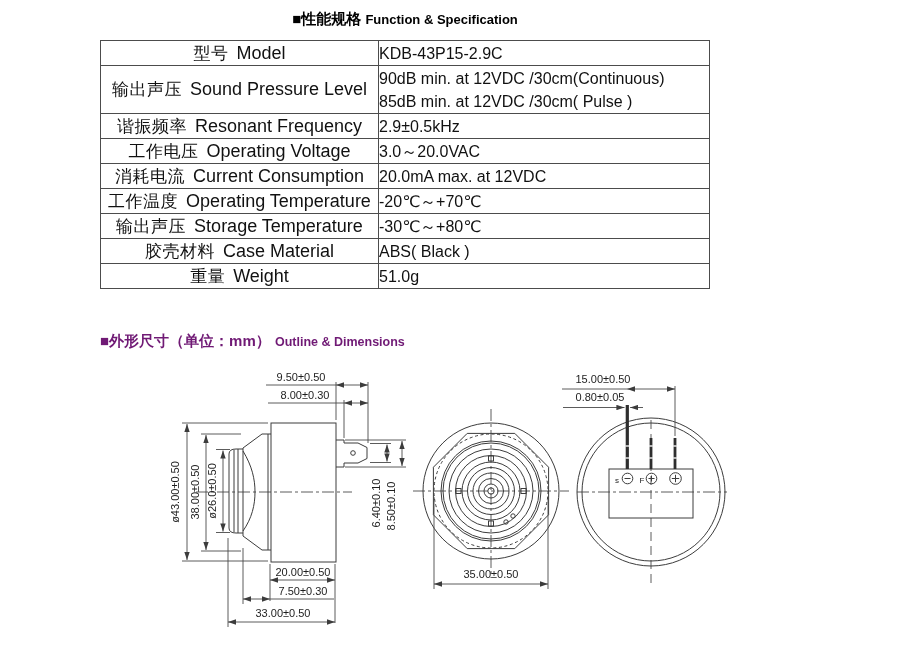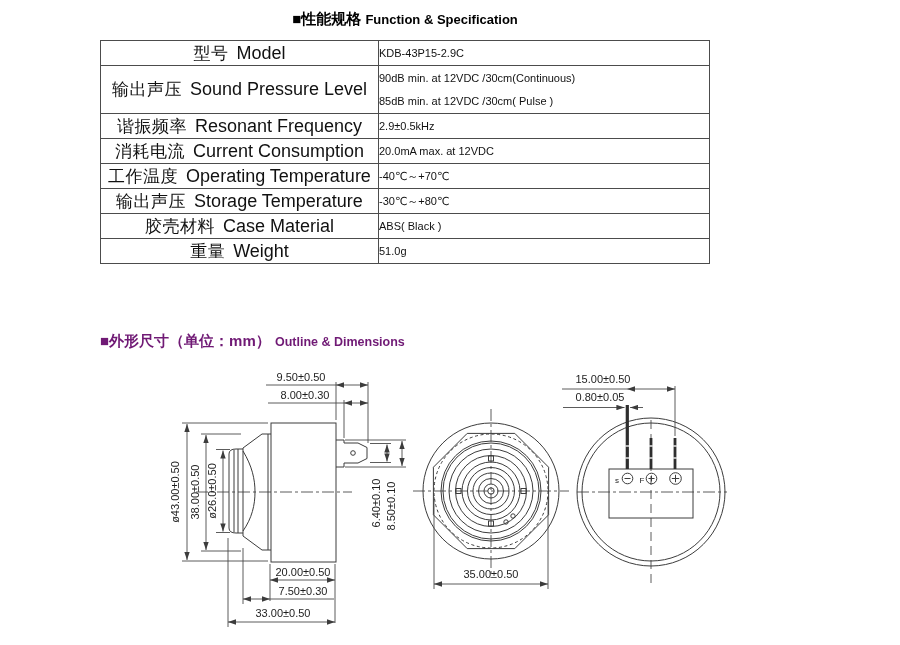--- a/index.html
+++ b/index.html
@@ -8,21 +8,21 @@
   .title1{position:absolute;left:100px;top:10px;width:610px;text-align:center;
           font-size:15px;font-weight:700;color:#000;}
   .title1 .en{font-size:13px;}
   table.spec{position:absolute;left:100px;top:40px;width:610px;border-collapse:collapse;table-layout:fixed;}
   table.spec td{border:1px solid #4c4c4c;padding:0;vertical-align:middle;}
   table.spec tr{height:25px;}
   table.spec tr.tall{height:48px;padding-left:24px;}
   td.label{width:277px;text-align:center;}
   td.label .cn{font-size:17px;letter-spacing:.5px;}
   td.label .en2{font-size:18px;margin-left:8px;}
-  td.value{font-size:11px;padding-left:35px;}
+  td.value{font-size:16px;padding-left:35px;}
   td.value div{line-height:23px;}
   .title2{position:absolute;left:100px;top:332px;width:705px;
           font-size:15px;font-weight:700;color:#701a75;}
   .title2 .en{font-size:12.5px;}
   svg.draw{position:absolute;left:140px;top:366px;}
   .ln{stroke:#3c3c3c;fill:none;stroke-width:1;}
   .thin{stroke:#4a4a4a;fill:none;stroke-width:0.9;}
   .cl{stroke:#4a4a4a;fill:none;stroke-width:0.9;stroke-dasharray:12 3 3 3;}
   .dsh{stroke:#4a4a4a;fill:none;stroke-width:0.9;stroke-dasharray:9 5;}
   .dot{stroke:#3c3c3c;fill:none;stroke-width:1;stroke-dasharray:3 2.6;}
@@ -56,29 +56,35 @@
             <div>85dB min. at 12VDC /30cm( Pulse )</div>
           </td>
         </tr>
         <tr>
           <td class="label"><span class="cn">谐振频率</span><span class="en2">Resonant Frequency</span></td>
           <td class="value">
             <div>2.9±0.5kHz</div>
           </td>
         </tr>
         <tr>
+          <td class="label"><span class="cn">工作电压</span><span class="en2">Operating Voltage</span></td>
+          <td class="value">
+            <div>3.0～20.0VAC</div>
+          </td>
+        </tr>
+        <tr>
           <td class="label"><span class="cn">消耗电流</span><span class="en2">Current Consumption</span></td>
           <td class="value">
             <div>20.0mA max. at 12VDC</div>
           </td>
         </tr>
         <tr>
           <td class="label"><span class="cn">工作温度</span><span class="en2">Operating Temperature</span></td>
           <td class="value">
-            <div>-40℃～+70℃</div>
+            <div>-20℃～+70℃</div>
           </td>
         </tr>
         <tr>
           <td class="label"><span class="cn">输出声压</span><span class="en2">Storage Temperature</span></td>
           <td class="value">
             <div>-30℃～+80℃</div>
           </td>
         </tr>
         <tr>
           <td class="label"><span class="cn">胶壳材料</span><span class="en2">Case Material</span></td>

